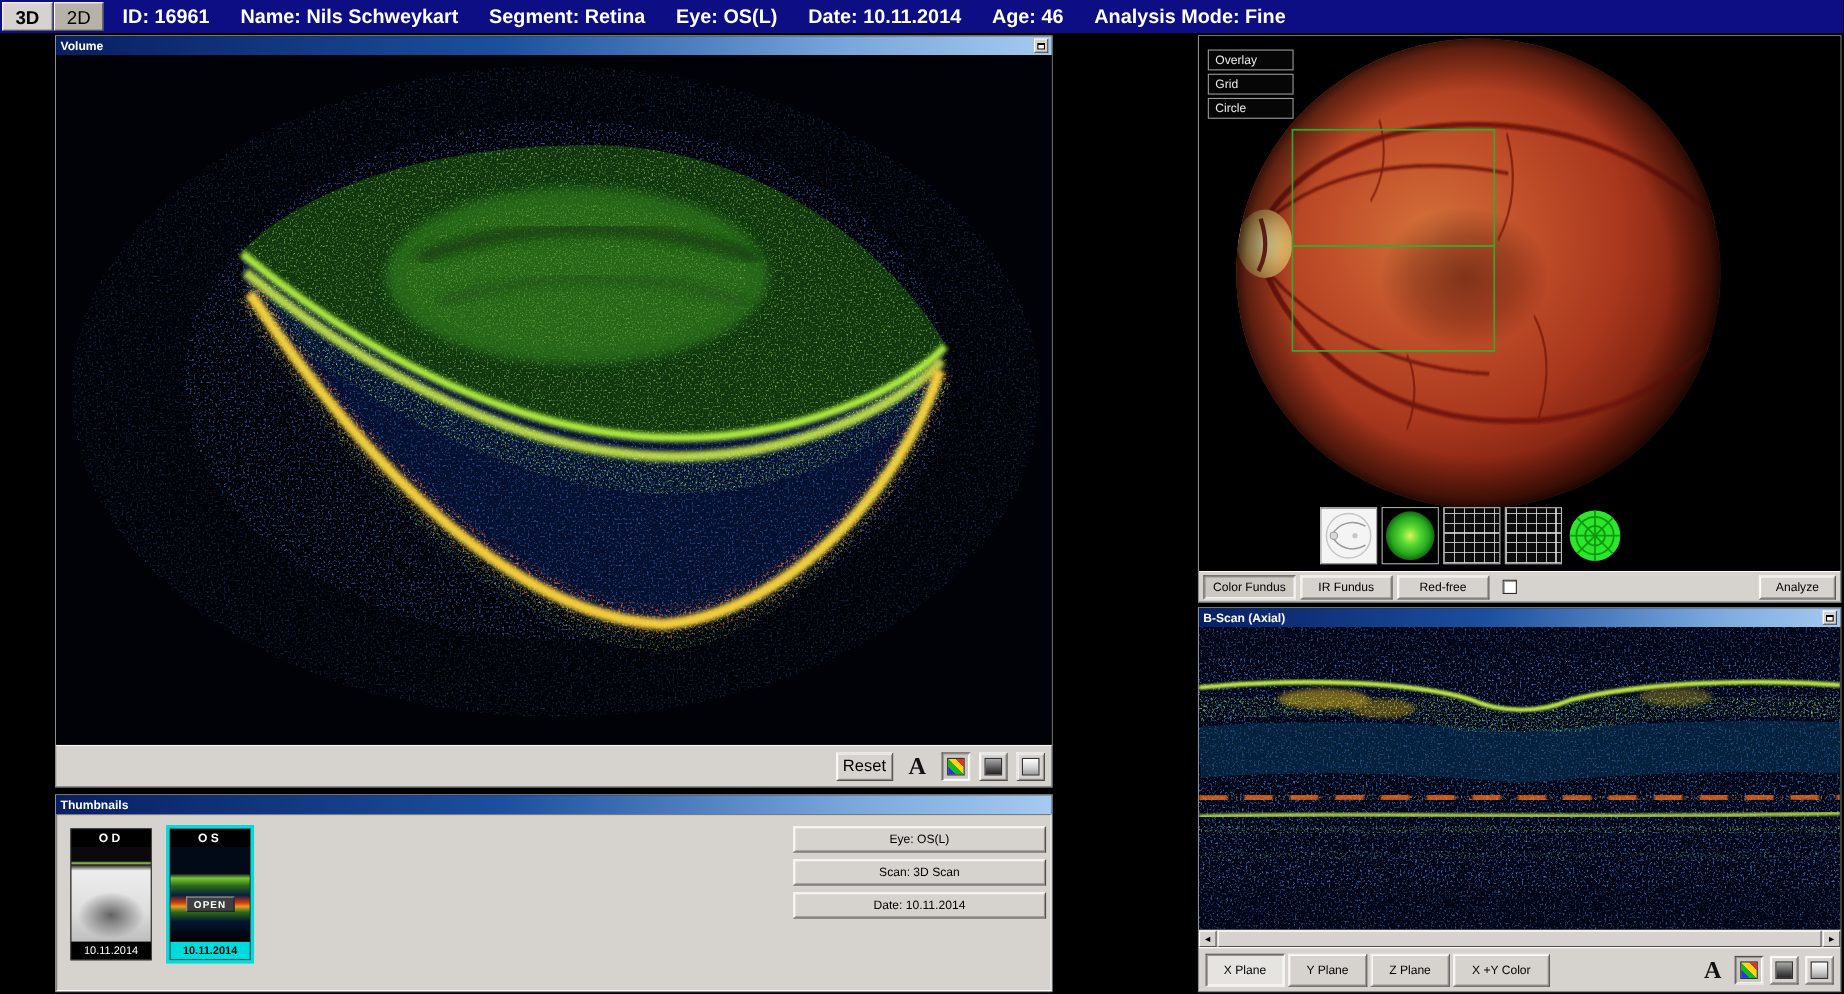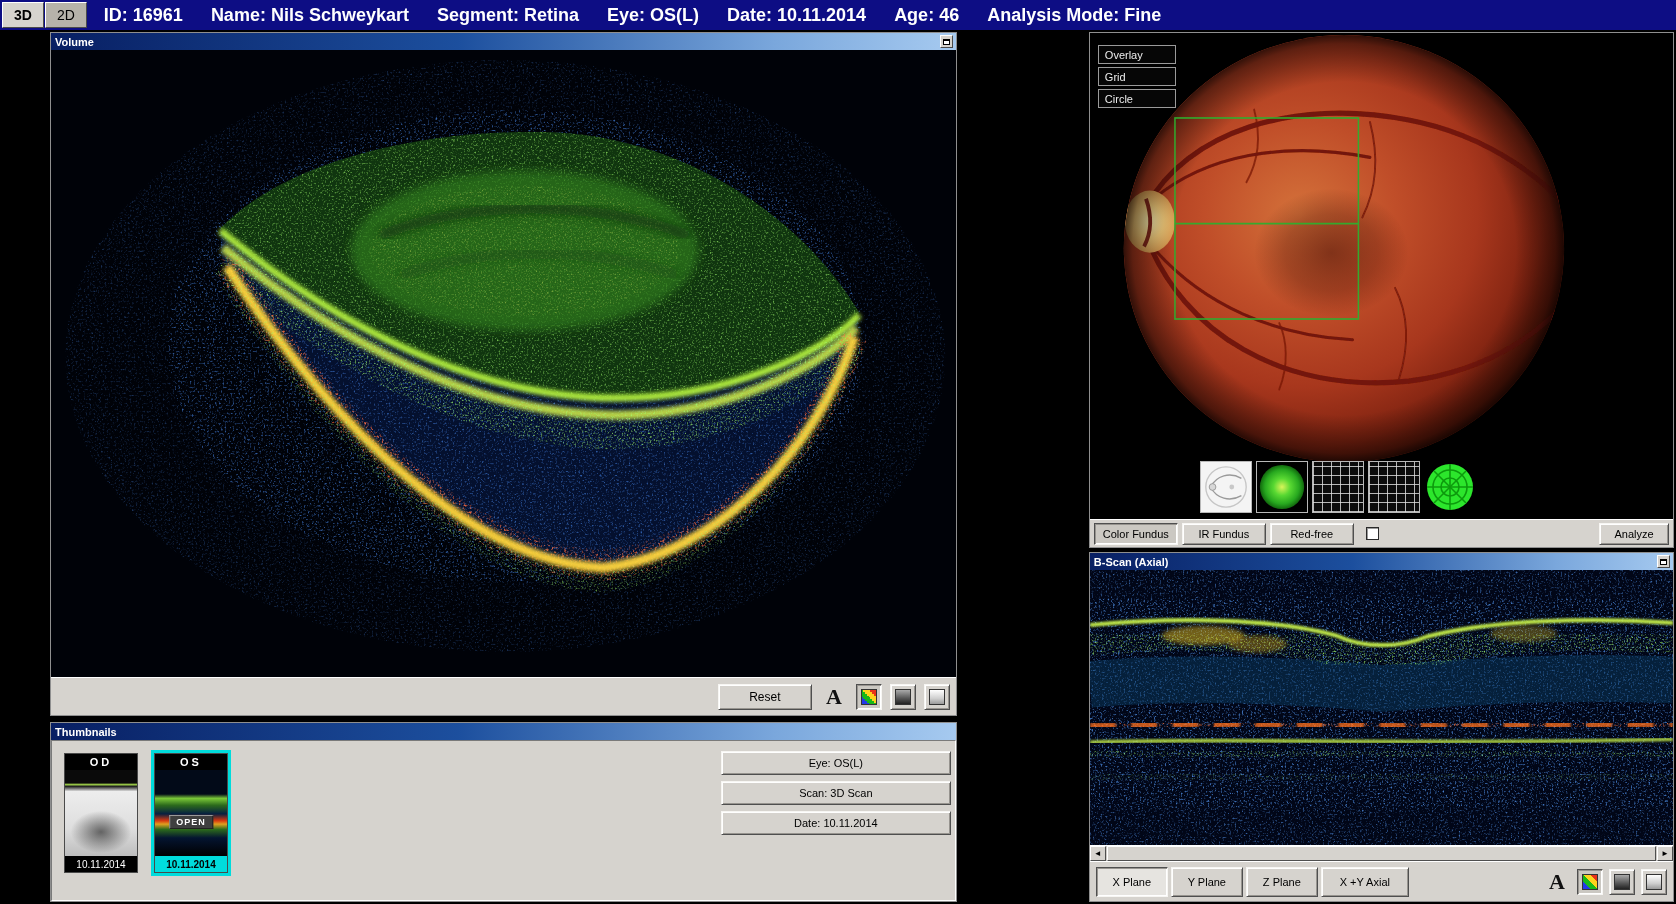--- a/index.html
+++ b/index.html
@@ -3,21 +3,21 @@
 <meta charset="utf-8">
 <style>
   * { box-sizing: border-box; margin: 0; padding: 0; }
   html,body { width:1676px; height:904px; background:#000; overflow:hidden;
               font-family:"Liberation Sans", sans-serif; cursor:default; }
   .app { width:1676px; height:904px; background:#000; display:flex; flex-direction:column; }
 
   
   .topbar { height:30px; background:#0d0d84; display:flex; align-items:center; flex:none; }
   .tabs { display:flex; align-self:flex-start; margin:2px 0 0 2px; }
-  .tab { padding:4px 11px 20px; font-size:14px; color:#000; background:#b6b2aa;
+  .tab { padding:4px 11px 20px; font-size:17px; color:#000; background:#b6b2aa;
          border:1px solid; border-color:#fff #4a4a4a #4a4a4a #fff; margin-right:1px; height:24px; }
   .tab.active { background:#d6d3ce; font-weight:bold; height:26px; }
   .patient-info { display:flex; column-gap:28px; margin-left:16px; color:#fff;
                   font-size:18px; font-weight:bold; white-space:nowrap; }
 
   
   .main { flex:1; display:flex; gap:0; }
   .left-col  { width:940px; display:flex; flex-direction:column; row-gap:6px; padding:2px;margin-left:48px; }
   .mid-gap   { width:130px; background:#000; flex:none; }
   .right-col { width:606px; display:flex; flex-direction:column; row-gap:4px; padding:2px 2px 2px 0; }
@@ -37,21 +37,21 @@
          box-shadow:inset 1px 1px 0 #fff, inset -1px -1px 0 #97948f;
          display:flex; align-items:center; justify-content:center; }
   .pressed { border-color:#4f4f4f #f7f6f3 #f7f6f3 #4f4f4f;
              box-shadow:inset 1px 1px 0 #97948f, inset -1px -1px 0 #fff; background:#cbc8c2; }
 
   
   .volume-panel { height:684px; flex:none; }
   .view { flex:1; position:relative; background:#000; overflow:hidden; }
   .view svg { width:100%; height:100%; display:block; }
   .volume-controls { height:38px; justify-content:flex-end; padding-right:6px; gap:8px; }
-  .btn-reset { width:94px; height:26px; font-size:12px; }
+  .btn-reset { width:52px; height:26px; font-size:15px; }
   .afont { width:28px; height:28px; background:transparent; border:none;
            font-family:"Liberation Serif",serif; font-size:22px; font-weight:bold; color:#111;
            display:flex; align-items:center; justify-content:center; }
   .iconbtn { width:26px; height:26px; }
   .sw { width:16px; height:16px; display:block; border:1px solid #333; }
   .sw.rainbow { background:linear-gradient(45deg,#2238e8 0 25%,#18b818 25% 50%,#ffd21c 50% 75%,#e83318 75% 100%); }
   .sw.grays   { background:linear-gradient(180deg,#aaa 0%,#555 60%,#222 100%); }
   .sw.whites  { background:linear-gradient(180deg,#fff 0%,#cfcfcf 60%,#9a9a9a 100%); }
 
   
@@ -413,21 +413,21 @@
         </div>
         <div class="hscroll">
           <div class="scroll-arrow">◄</div>
           <div class="scroll-thumb"></div>
           <div class="scroll-arrow">►</div>
         </div>
         <div class="strip bscan-controls">
           <button class="btn plane-btn active">X Plane</button>
           <button class="btn plane-btn">Y Plane</button>
           <button class="btn plane-btn">Z Plane</button>
-          <button class="btn plane-btn wide">X +Y Axial</button>
+          <button class="btn plane-btn wide">X +Y Color</button>
           <div class="right-tools">
             <button class="afont">A</button>
             <button class="btn iconbtn pressed">
                 <span class="sw rainbow"></span>
               </button>
             <button class="btn iconbtn">
                 <span class="sw grays"></span>
               </button>
             <button class="btn iconbtn">
                 <span class="sw whites"></span>

